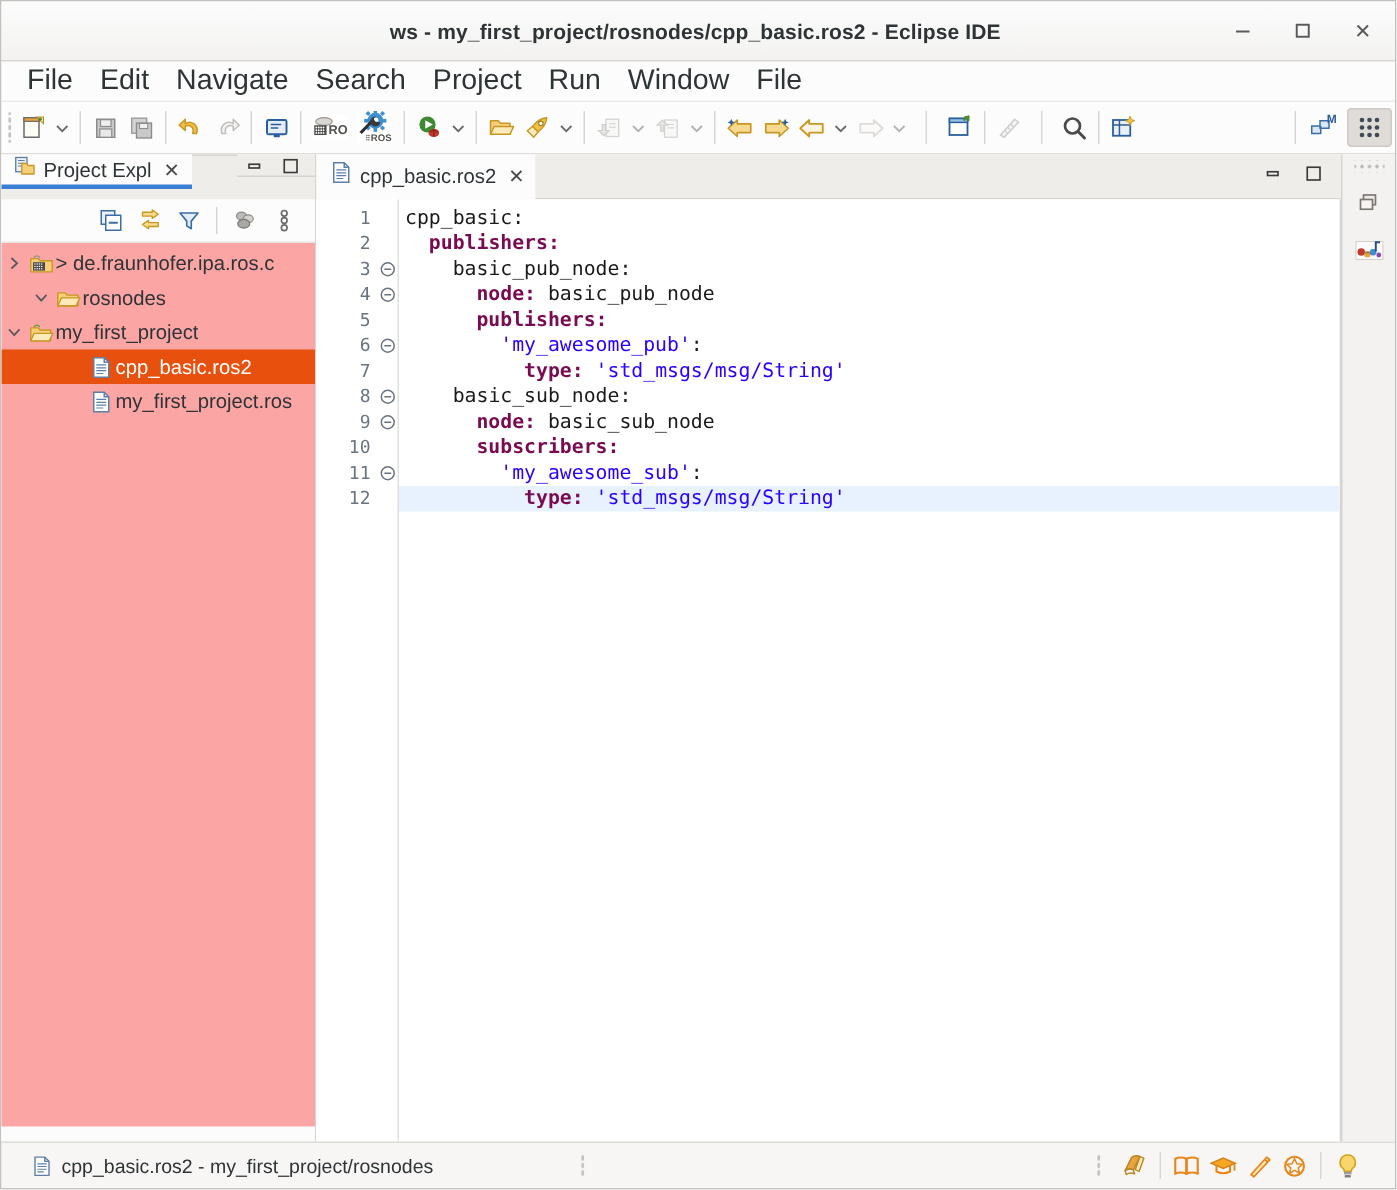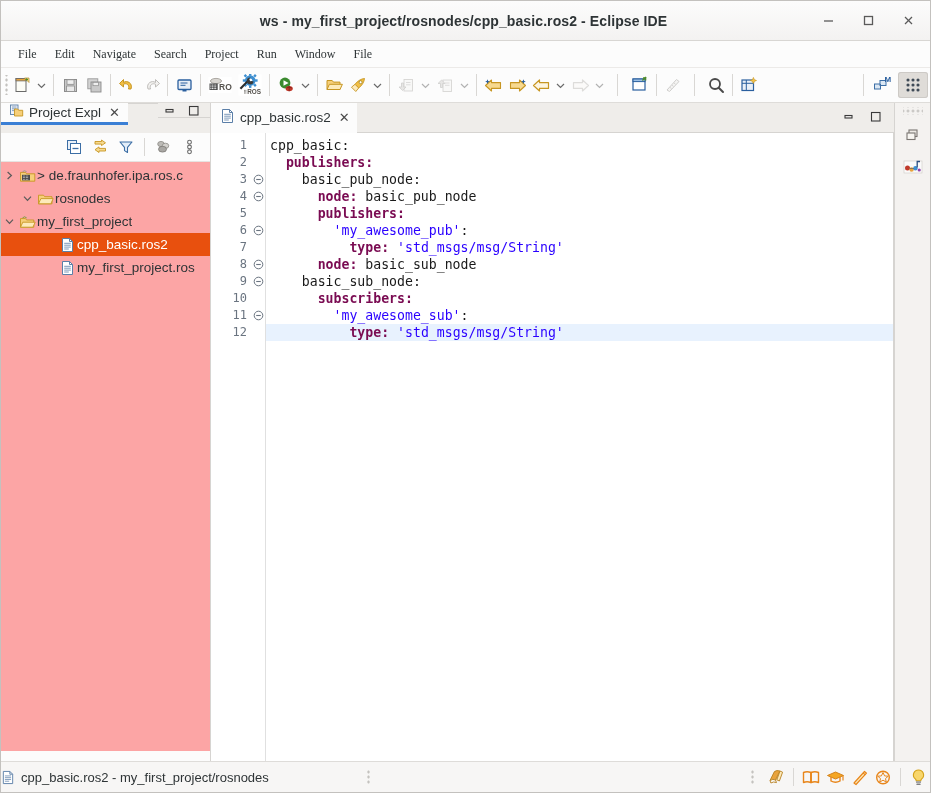--- a/index.html
+++ b/index.html
@@ -45,24 +45,23 @@
 
   
   .menubar {
     height: 26px;
     background: #fcfcfc;
     display: flex; align-items: center;
     padding-left: 8px; flex: 0 0 auto;
     border-bottom: 1px solid #eceae8;
   }
   .menubar .mi {
-    font-size: 12px; color: #2e3436;
+    font-size: 19px; color: #2e3436;
     padding: 3px 9px; border-radius: 3px; cursor: default;
     white-space: nowrap;
-    font-family: Liberation Serif, serif;
   }
 
   
   .toolbar {
     height: 34px;
     background: #fcfcfc;
     border-bottom: 1px solid #dedcd9;
     display: flex; align-items: center;
     padding: 0 2px; flex: 0 0 auto; gap: 0;
   }
@@ -180,21 +179,21 @@
   }
   .rb-dots { width: 20px; height: 8px;
     background-image: radial-gradient(#bdbbb8 1px, transparent 1.2px);
     background-size: 5px 5px; background-position: center; }
   .rbi { width: 26px; height: 24px; display:flex; align-items:center; justify-content:center; border-radius:3px; cursor:default; }
 
   
   .statusbar {
     height: 30px; flex: 0 0 auto;
     background: #f7f6f5; border-top: 1px solid #dedcd9;
-    display: flex; align-items: center; padding: 0 0; gap: 0;
+    display: flex; align-items: center; padding: 0 20px; gap: 0;
   }
   .sb-item { display: flex; align-items: center; gap: 6px; font-size: 13px; color: #2e3436; white-space: nowrap; }
   .sb-grip { width: 7px; height: 16px; margin: 0 8px;
     background-image: radial-gradient(#c4c2bf 1px, transparent 1.2px);
     background-size: 3px 5px; background-position:center; background-repeat: repeat-y; }
   .sb-spacer { flex: 1 1 auto; }
   .sbi { width: 24px; height: 22px; display:flex; align-items:center; justify-content:center; border-radius:3px; cursor:default; }
   .sb-sep { width:1px; height:18px; background:#d9d7d4; margin:0 5px; }
 
   .hscroll-stub { height: 10px; background:#fcfcfc; }
@@ -776,22 +775,22 @@
         </div>
         <div class="vrule"></div>
         <div class="code">
           <div class="cl"><span class="p">cpp_basic:</span></div>
           <div class="cl"><span class="p">  </span><span class="k">publishers:</span></div>
           <div class="cl"><span class="p">    </span><span class="p">basic_pub_node:</span></div>
           <div class="cl"><span class="p">      </span><span class="k">node:</span><span class="p"> basic_pub_node</span></div>
           <div class="cl"><span class="p">      </span><span class="k">publishers:</span></div>
           <div class="cl"><span class="p">        </span><span class="s">'my_awesome_pub'</span><span class="p">:</span></div>
           <div class="cl"><span class="p">          </span><span class="k">type:</span><span class="p"> </span><span class="s">'std_msgs/msg/String'</span></div>
+          <div class="cl"><span class="p">    </span><span class="p">basic_sub_node:</span></div>
           <div class="cl"><span class="p">      </span><span class="k">node:</span><span class="p"> basic_sub_node</span></div>
-          <div class="cl"><span class="p">    </span><span class="p">basic_sub_node:</span></div>
           <div class="cl"><span class="p">      </span><span class="k">subscribers:</span></div>
           <div class="cl"><span class="p">        </span><span class="s">'my_awesome_sub'</span><span class="p">:</span></div>
           <div class="cl hl"><span class="p">          </span><span class="k">type:</span><span class="p"> </span><span class="s">'std_msgs/msg/String'</span></div>
         </div>
       </div>
     </div>
 
     <div class="rightbar">
       <div class="rb-dots"></div>
       <div class="rbi">

